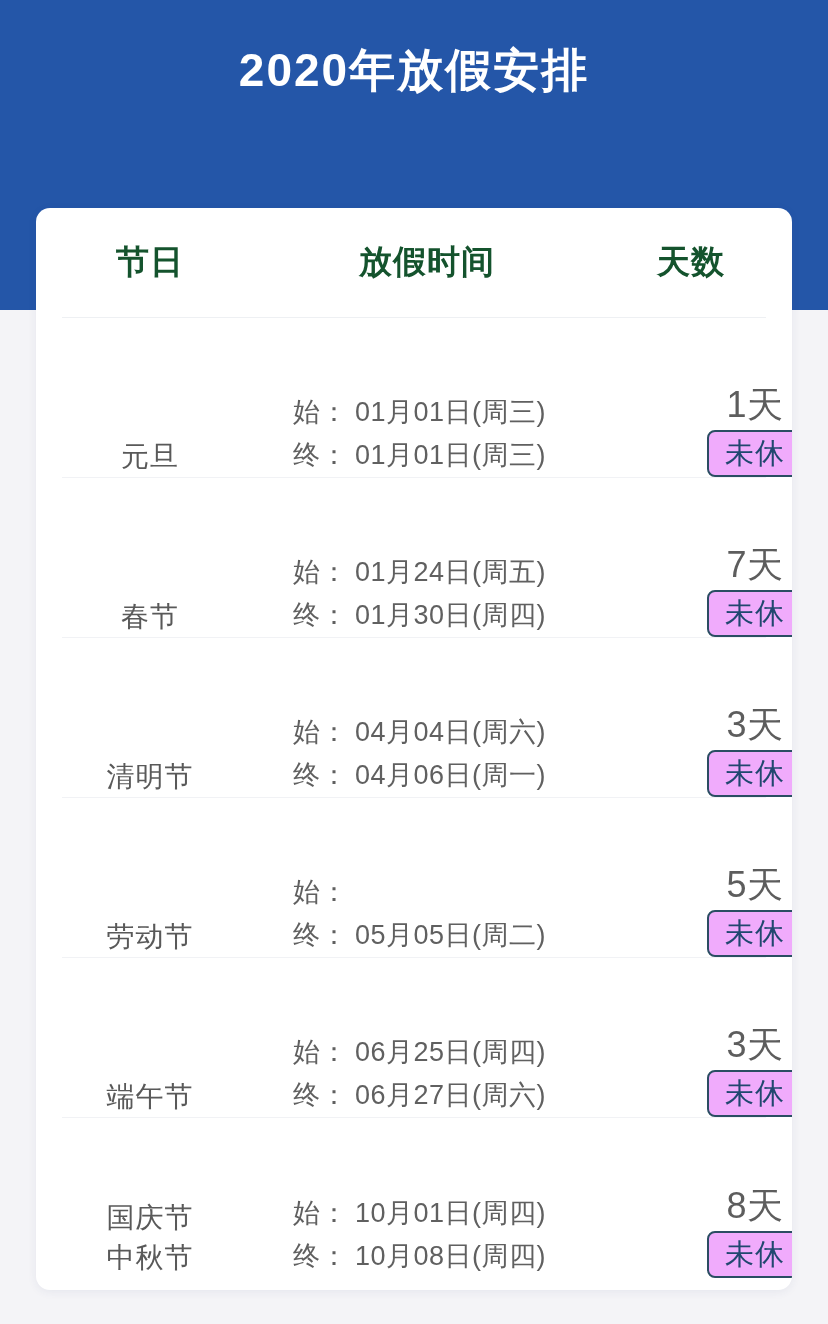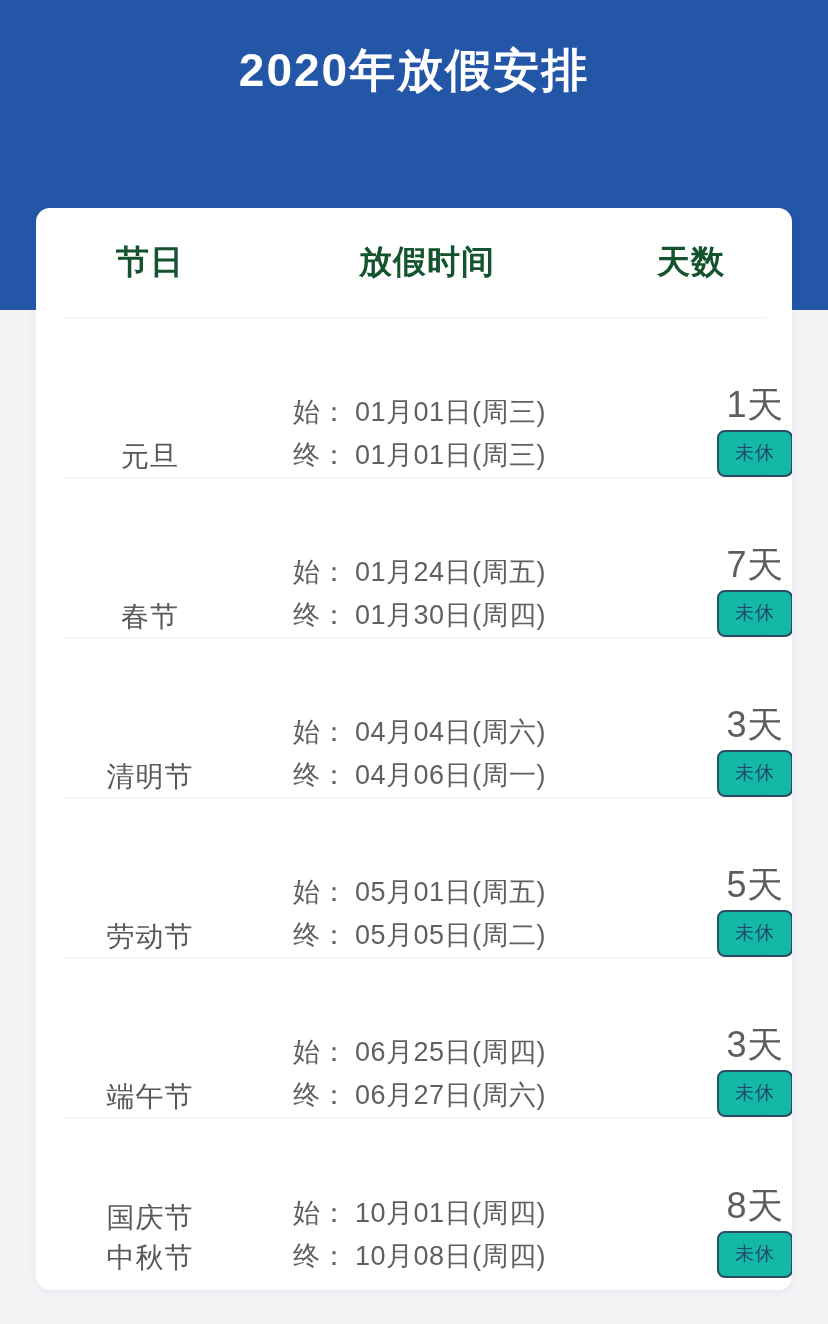--- a/index.html
+++ b/index.html
@@ -154,25 +154,25 @@
     letter-spacing: 0.5px;
     white-space: nowrap;
     display: block;
     margin-bottom: 6px;
   }
   .badge {
     display: inline-block;
     border: 2px solid #2b4d63;
     border-radius: 8px;
     color: #21476f;
-    font-size: 19px;
+    font-size: 29px;
     line-height: 30px;
     padding: 6px 16px 7px 16px;
     letter-spacing: 1px;
-    background: #14b8a6;
+    background: #f0abfc;
     white-space: nowrap;
   }
 </style>
 </head>
 <body>
 
 <div id="page">
 
   <div class="banner">
     <div class="banner-title">2020年放假安排</div>
@@ -249,21 +249,20 @@
         </div>
       </div>
 
       <div class="trow">
         <div class="cell-name col-name">
           <span class="nm-line">劳动节</span>
         </div>
         <div class="cell-date col-date">
           <div class="date-line">
             <span class="date-label">始：</span>
-            <span class="date-value">05月01日(周五)</span>
           </div>
           <div class="date-line">
             <span class="date-label">终：</span>
             <span class="date-value">05月05日(周二)</span>
           </div>
         </div>
         <div class="cell-days col-days">
           <span class="days-num">5天</span>
           <span class="badge">未休</span>
         </div>

